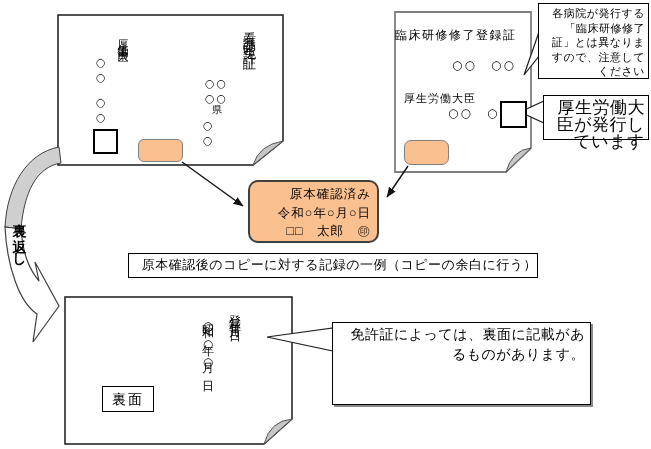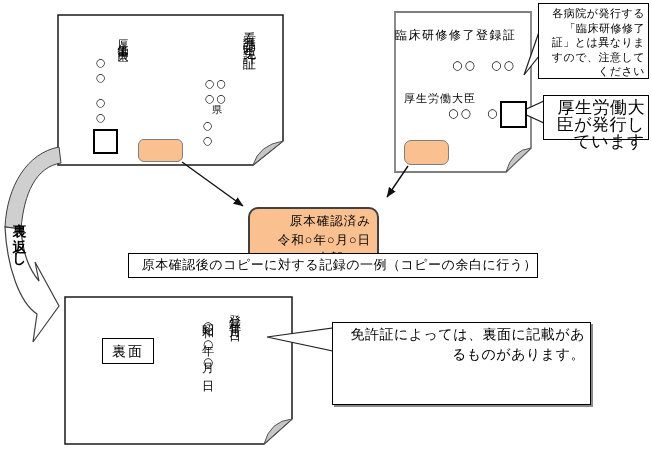--- a/index.html
+++ b/index.html
@@ -16,21 +16,21 @@
   .callout{background:#fff;border:1.5px solid #000;box-sizing:border-box;}
   .stamp-box{
     background:#FAC090;border:2px solid #404040;border-radius:10px;box-sizing:border-box;
     font-size:12.5px;line-height:19px;padding:3px 6px 0 8px;letter-spacing:1px;
   }
   .caption-box{
     background:#fff;border:1.4px solid #000;box-sizing:border-box;text-align:right;
     font-size:13px;line-height:21px;letter-spacing:0.5px;
   }
   .marks{letter-spacing:2px;font-size:11px;line-height:1;}
-  .label-box{background:#fff;border:1.4px solid #000;box-sizing:border-box;text-align:center;}
+  .label-box{background:#fff;border:1.4px solid #000;box-sizing:border-box;text-align:center;margin-top:48px;}
 </style>
 </head>
 <body>
 
 <div class="stage">
 
   <svg class="layer" width="651" height="449" viewBox="0 0 651 449">
     <defs>
       <marker id="ah" markerWidth="11" markerHeight="9" refX="9.5" refY="4" orient="auto" markerUnits="userSpaceOnUse">
         <path d="M0,0 L10,4 L0,8 Z" fill="#111"></path>
@@ -75,21 +75,21 @@
 
   <div class="abs orange-tab" style="left:138px;top:139px;width:43px;height:21px;"></div>
 
   <div class="abs docfont" style="left:395px;top:29px;font-size:12px;letter-spacing:1.5px;line-height:1;">臨床研修修了登録証</div>
   <div class="abs docfont" style="left:452px;top:59px;font-size:12px;letter-spacing:2px;line-height:1;">○○　○○</div>
   <div class="abs docfont" style="left:404px;top:93px;font-size:11px;letter-spacing:1px;line-height:1;">厚生労働大臣</div>
   <div class="abs docfont" style="left:448px;top:107px;font-size:12px;letter-spacing:2px;line-height:1;">○○　○○</div>
   <div class="abs small-square" style="left:500px;top:101px;width:23px;height:23px;"></div>
   <div class="abs orange-tab" style="left:404px;top:140px;width:43px;height:23px;border-radius:7px;"></div>
 
-  <div class="abs stamp-box" style="left:248px;top:180px;width:131px;height:63px;margin-top:27px;">
+  <div class="abs stamp-box" style="left:248px;top:180px;width:131px;height:63px;">
     <div>原本確認済み</div>
     <div>令和○年○月○日</div>
     <div style="padding-left:11px;font-family:Liberation Mono, monospace;">□□　太郎　㊞</div>
   </div>
 
   <div class="abs caption-box" style="left:128px;top:253px;width:410px;height:25px;">原本確認後のコピーに対する記録の一例（コピーの余白に行う）</div>
 
   <div class="abs vtext" style="left:13px;top:212px;font-size:14px;letter-spacing:15px;font-weight:bold;">裏返し</div>
 
   <div class="abs label-box" style="left:102px;top:338px;width:52px;height:26px;font-size:14px;line-height:24px;letter-spacing:2px;">裏面</div>

